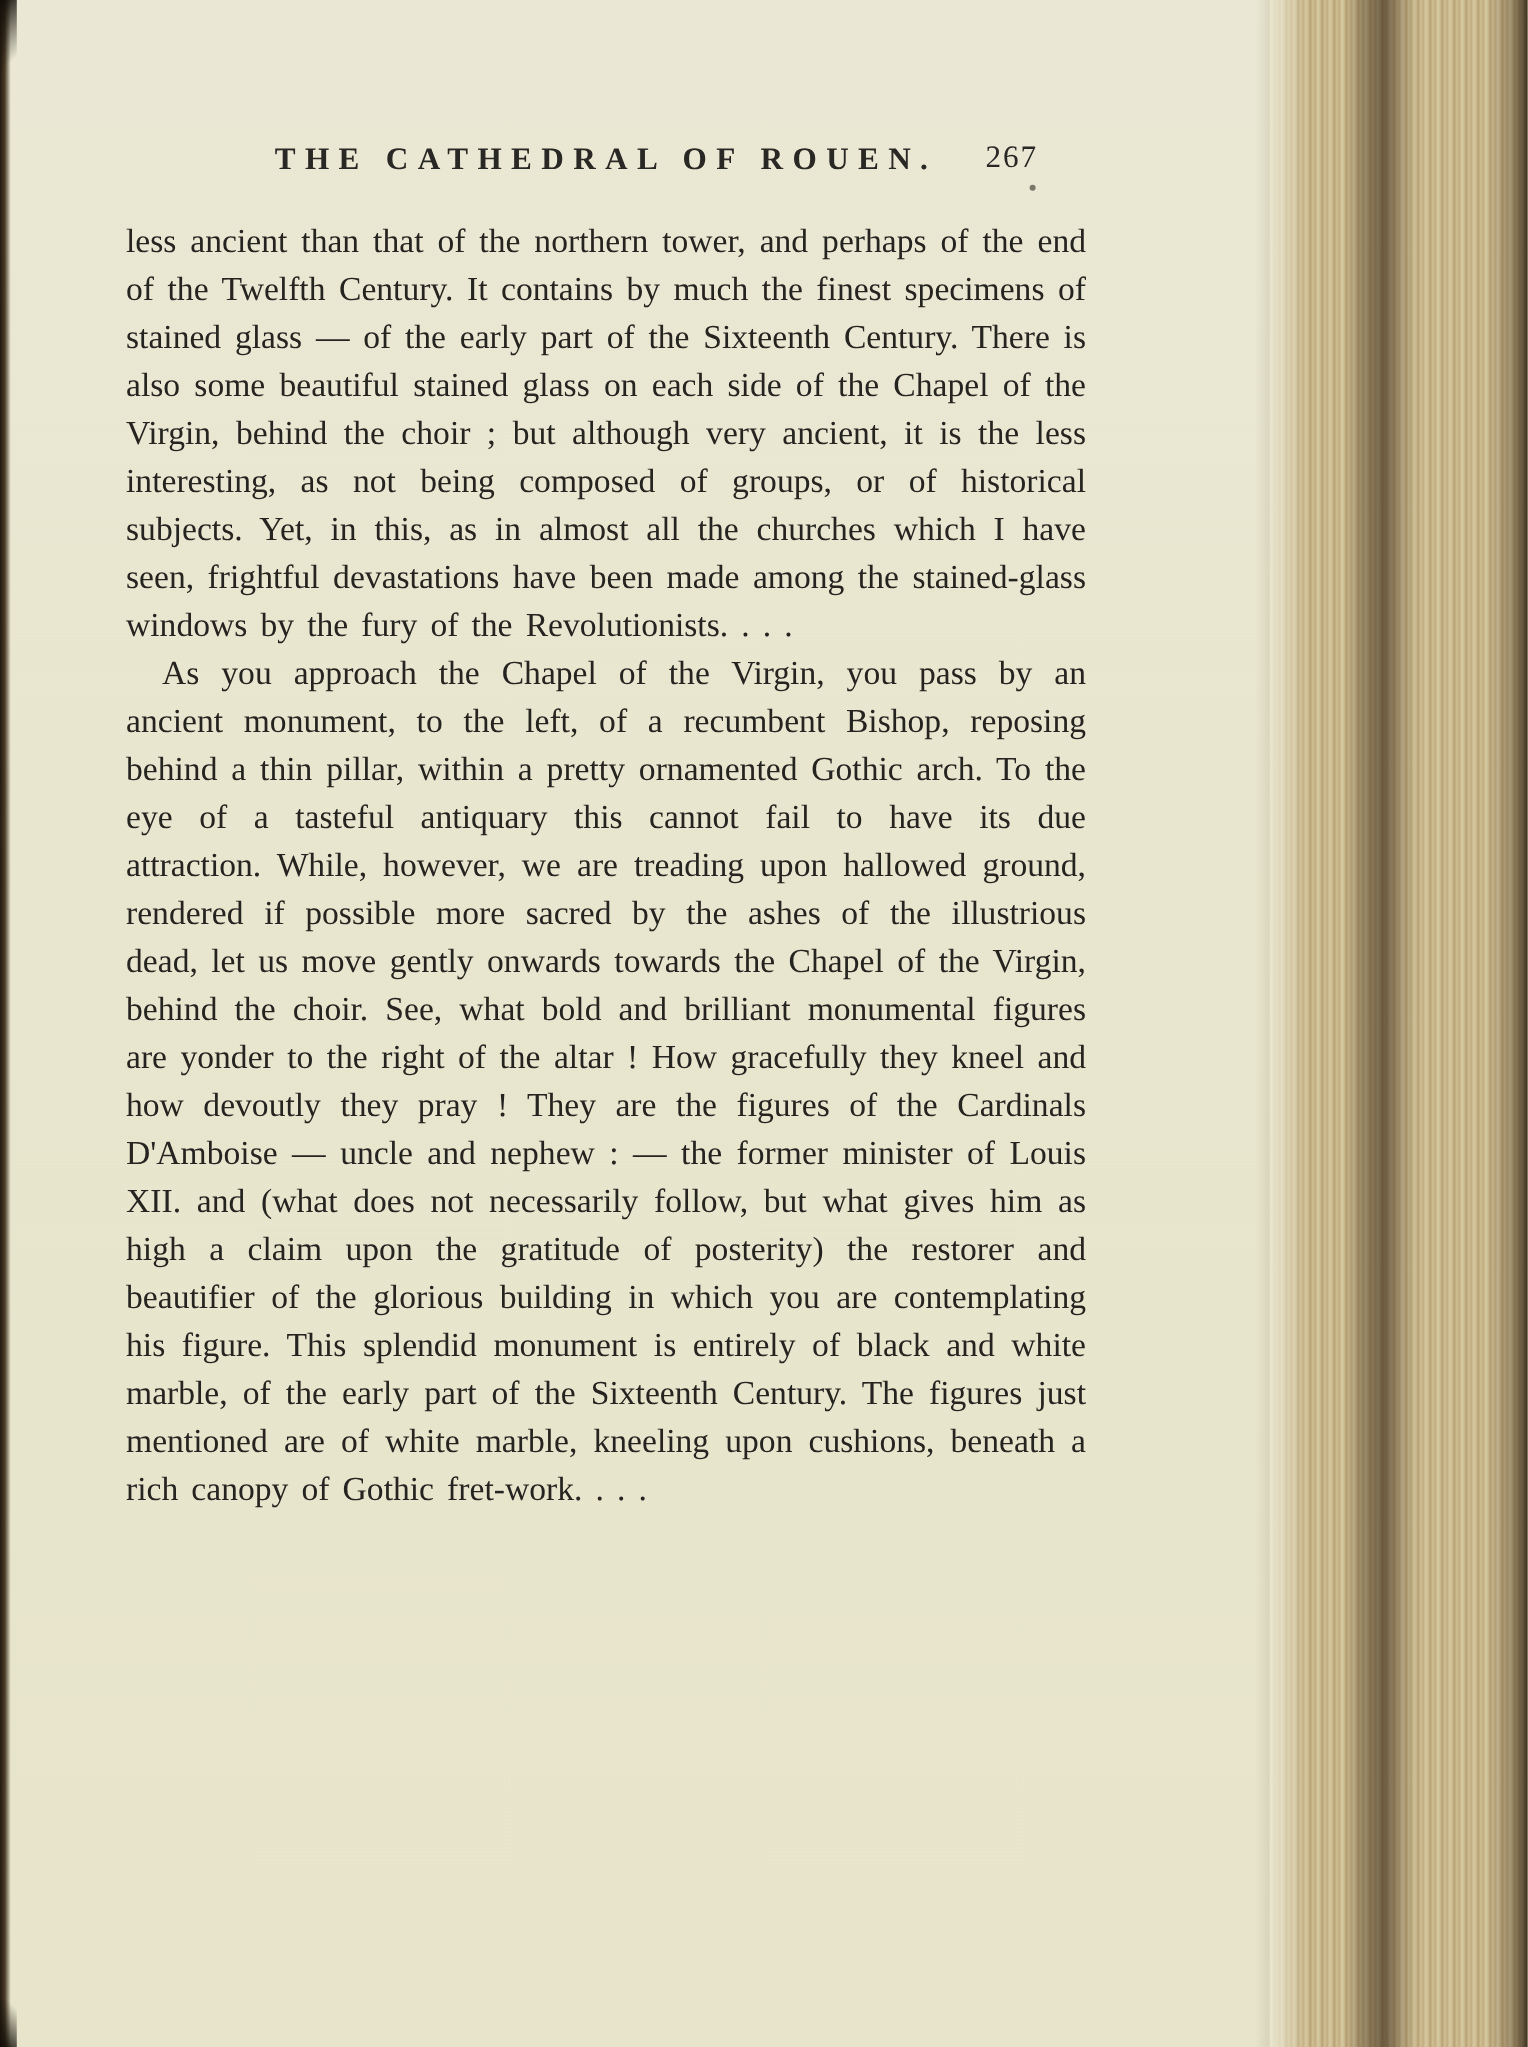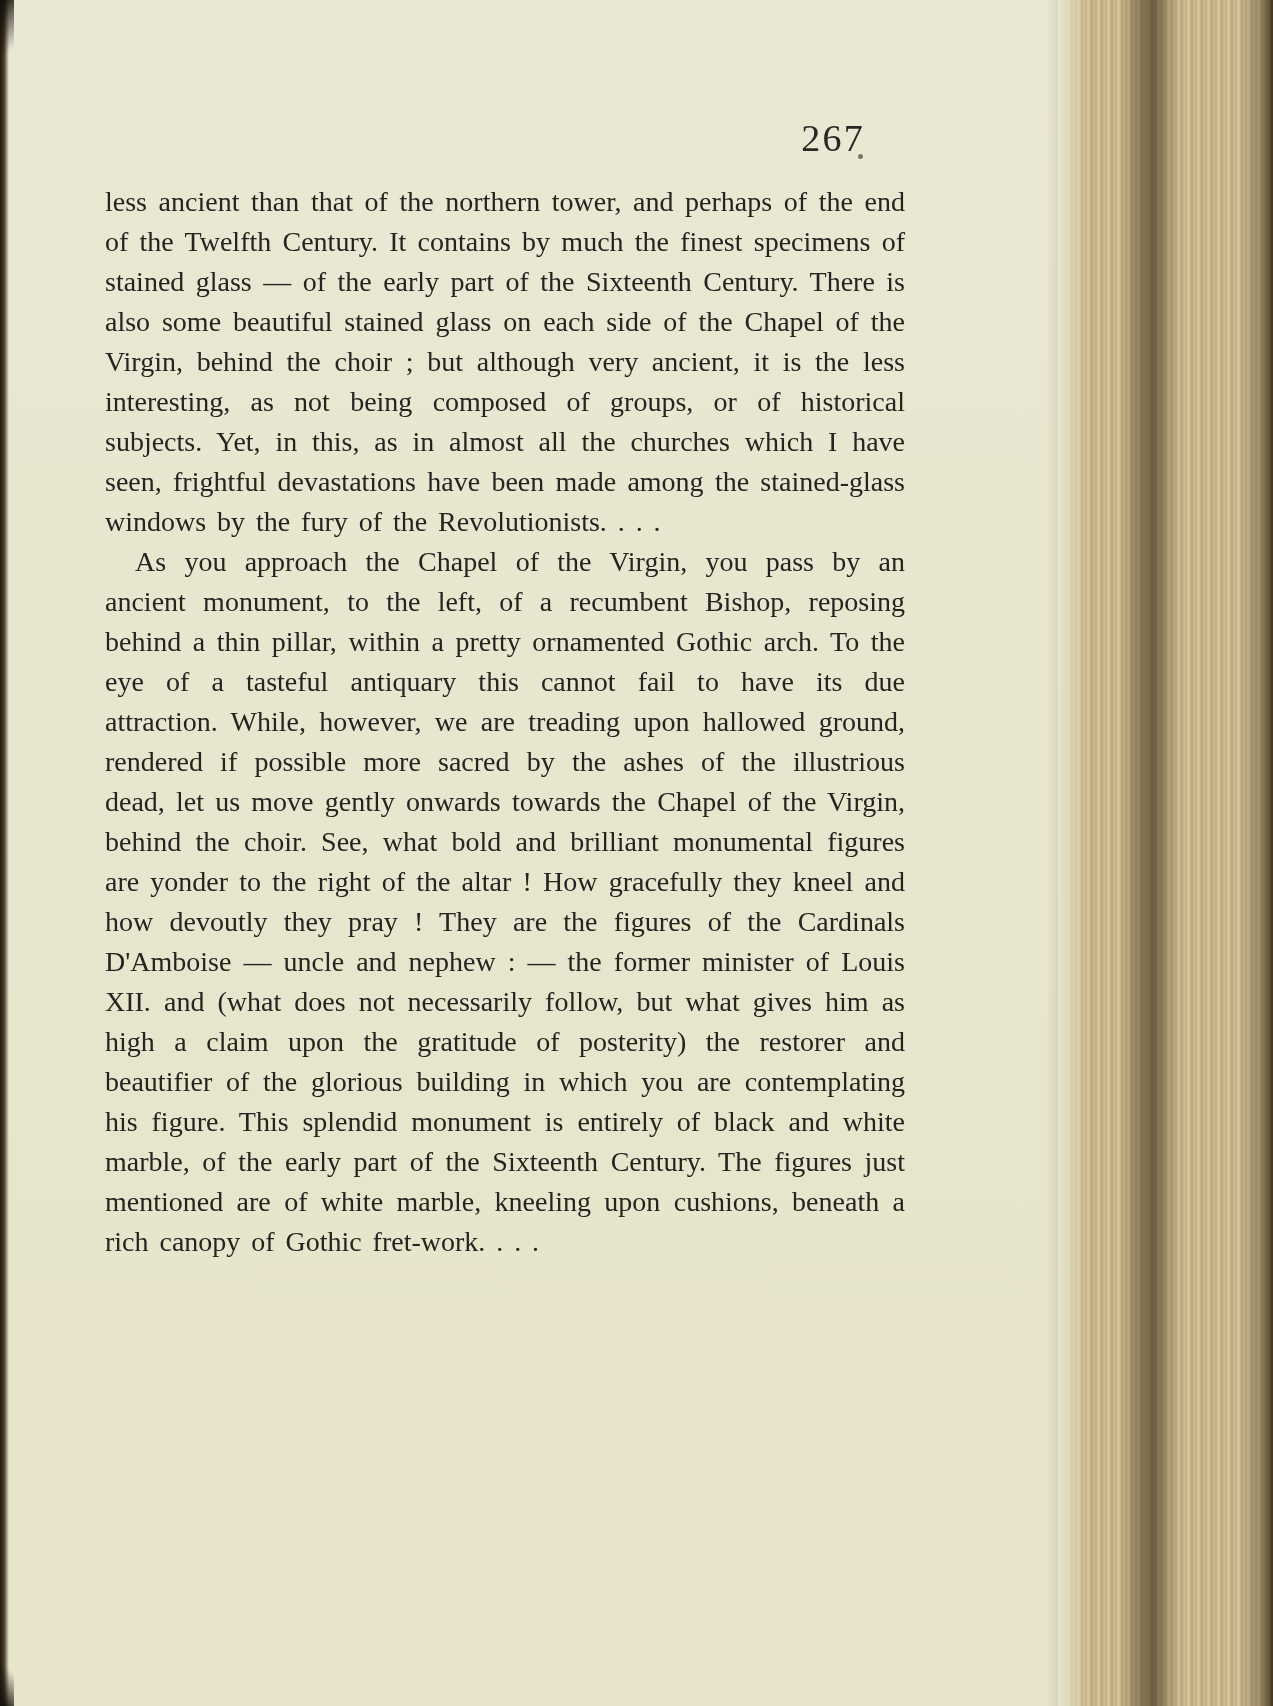--- a/index.html
+++ b/index.html
@@ -50,21 +50,21 @@
   }
   .running-title{
     position:absolute;left:0;right:0;text-align:center;
     font-size:26px;font-weight:700;
     letter-spacing:0.30em;
     color:#2a2824;
     white-space:nowrap;
   }
   .page-number{
     position:absolute;right:40px;top:-2px;
-    font-size:38px;font-weight:400;
+    font-size:26px;font-weight:400;
     letter-spacing:0.06em;
     color:#2a2824;
   }
   .ink-speck{
     position:absolute;right:42px;top:36px;
     width:5px;height:5px;border-radius:50%;
     background:#4a463c;opacity:0.7;
   }
   .text-block{
     margin-top:24px;
@@ -84,20 +84,21 @@
   <div class="left-edge"></div>
   <div class="left-corner-top"></div>
   <div class="left-corner-bottom"></div>
 
   <div class="fore-edge-shadow"></div>
   <div class="fore-edge"></div>
 
   <div class="page-inner">
 
     <div class="running-head">
+      <div class="running-title">THE CATHEDRAL OF ROUEN.</div>
       <div class="page-number">267</div>
       <div class="ink-speck"></div>
     </div>
 
     <div class="text-block">
       <p>less ancient than that of the northern tower, and perhaps of the end of the Twelfth Century.  It contains by much the finest specimens of stained glass — of the early part of the Sixteenth Century.  There is also some beautiful stained glass on each side of the Chapel of the Virgin, behind the choir ; but although very ancient, it is the less interesting, as not being composed of groups, or of historical subjects. Yet, in this, as in almost all the churches which I have seen, frightful devastations have been made among the stained-glass windows by the fury of the Revolutionists. . . .</p>
       <p>As you approach the Chapel of the Virgin, you pass by an ancient monument, to the left, of a recumbent Bishop, reposing behind a thin pillar, within a pretty ornamented Gothic arch.  To the eye of a tasteful antiquary this cannot fail to have its due attraction.  While, however, we are treading upon hallowed ground, rendered if possible more sacred by the ashes of the illustrious dead, let us move gently onwards towards the Chapel of the Virgin, behind the choir.  See, what bold and brilliant monumental figures are yonder to the right of the altar !  How gracefully they kneel and how devoutly they pray !  They are the figures of the Cardinals D'Amboise — uncle and nephew : — the former minister of Louis XII. and (what does not necessarily follow, but what gives him as high a claim upon the gratitude of posterity) the restorer and beautifier of the glorious building in which you are contemplating his figure. This splendid monument is entirely of black and white marble, of the early part of the Sixteenth Century.  The figures just mentioned are of white marble, kneeling upon cushions, beneath a rich canopy of Gothic fret-work. . . .</p>
     </div>
 
   </div>

